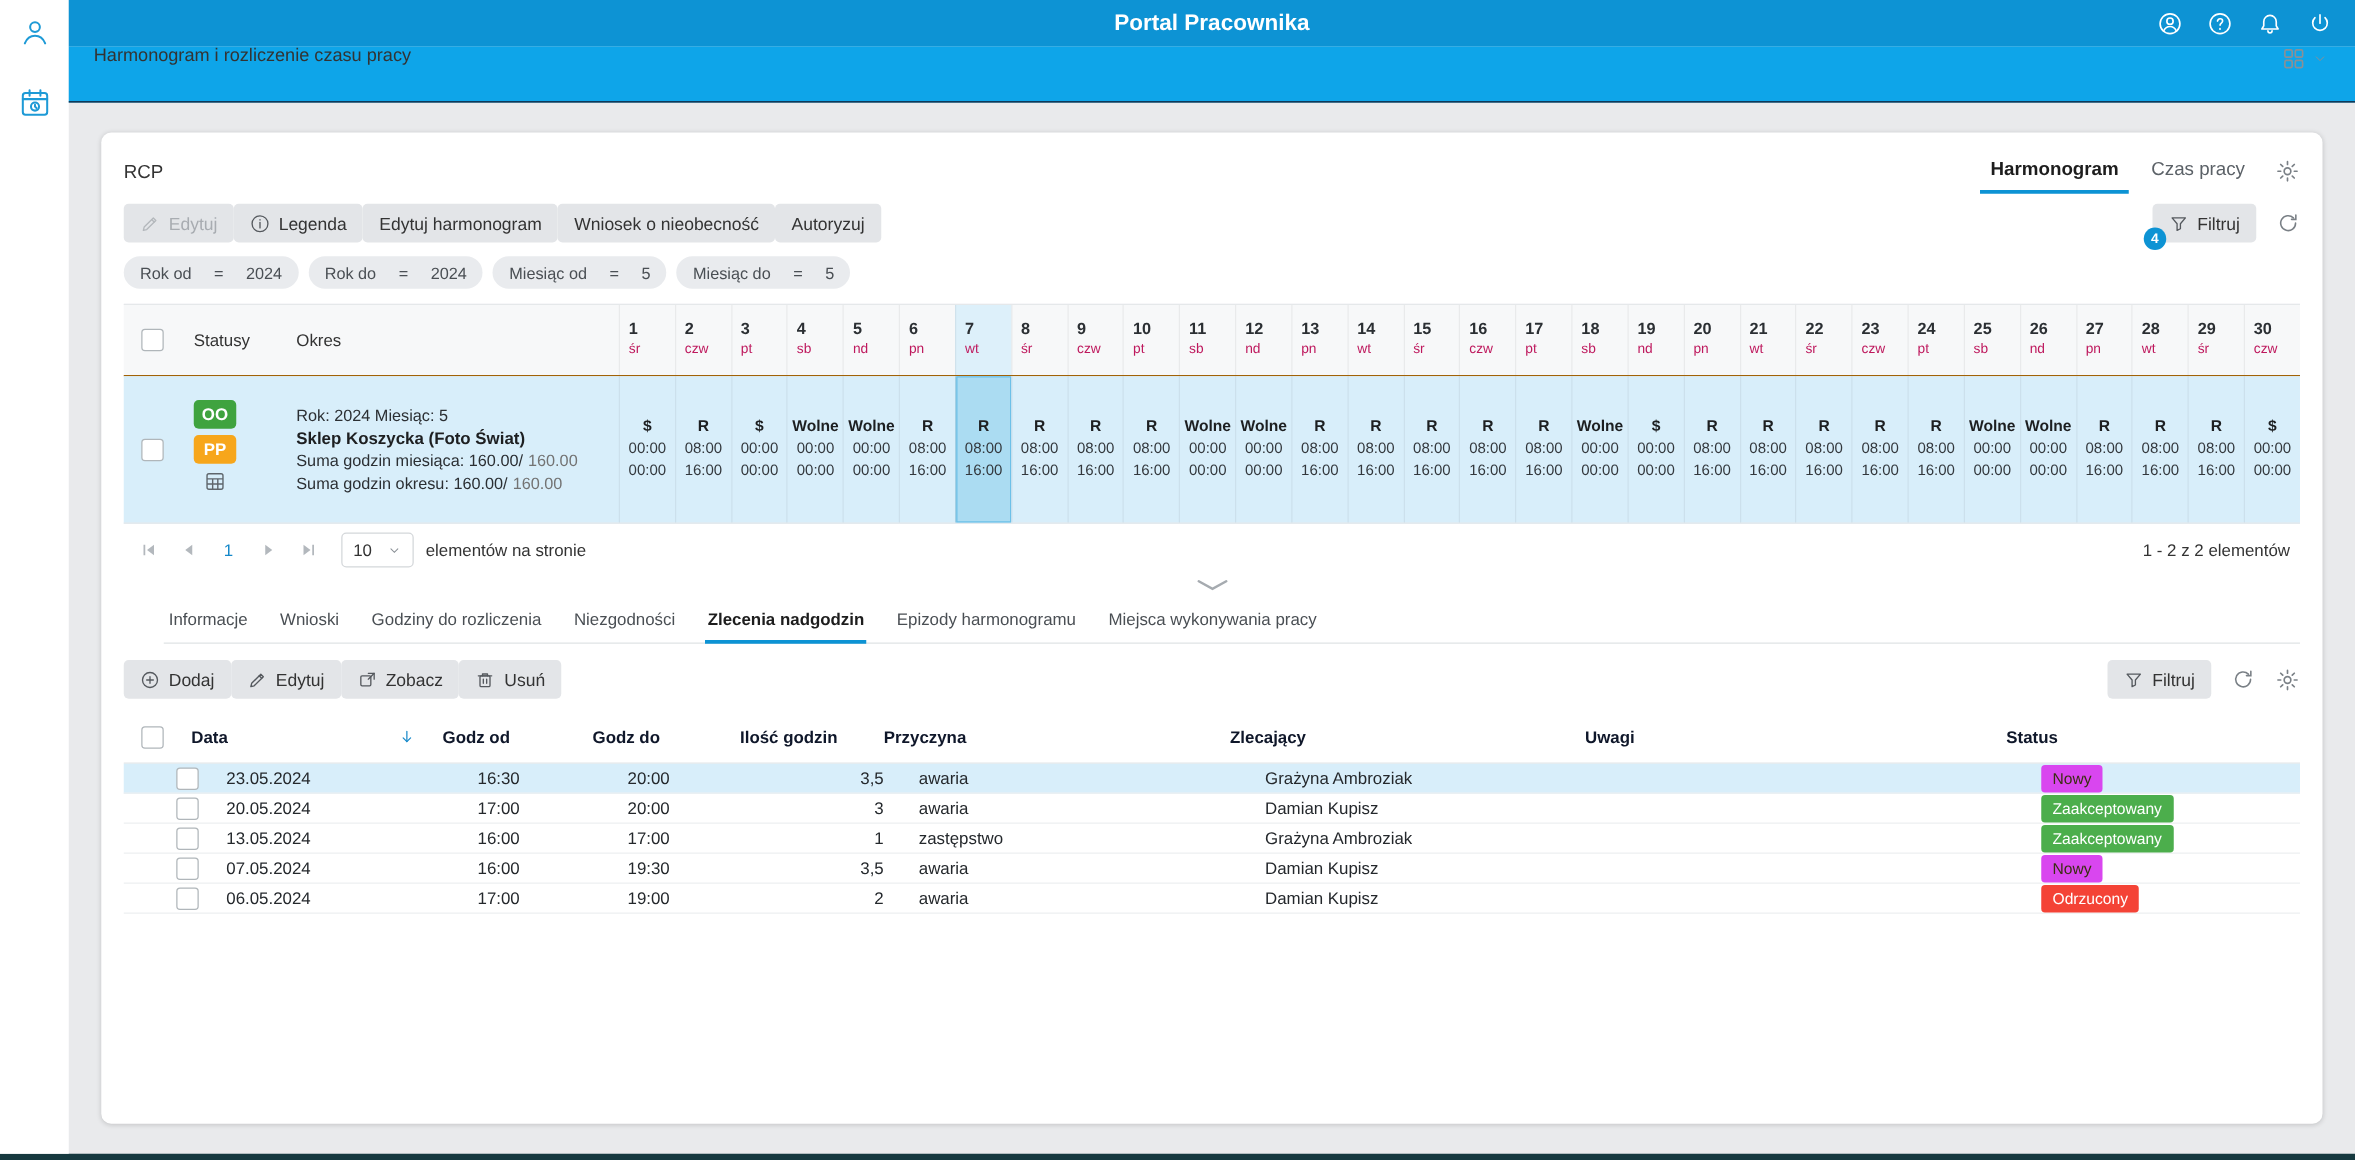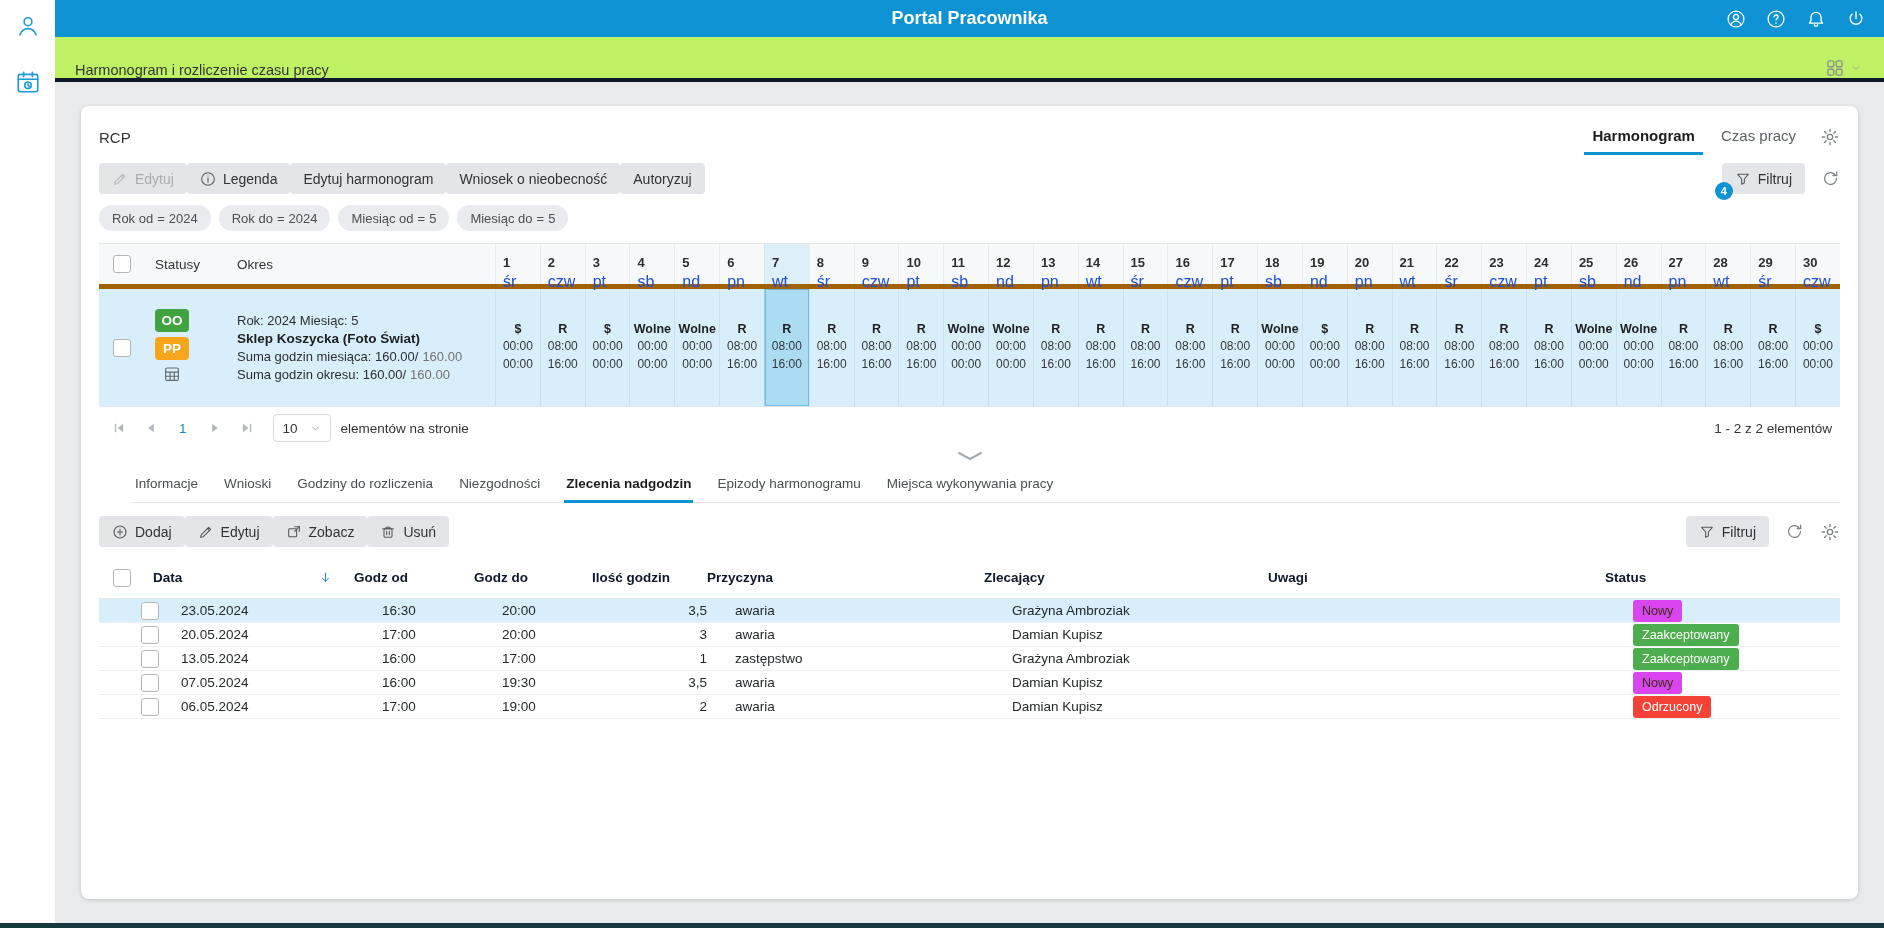--- a/index.html
+++ b/index.html
@@ -17,21 +17,21 @@
 
   
   .main { flex:1; display:flex; flex-direction:column; min-width:0; }
 
   .topbar { height:37px; background:#0d93d4; display:flex; align-items:center; position:relative; flex:0 0 37px; }
   .topbar-title { position:absolute; left:0; right:0; text-align:center; color:#fff; font-size:18px; font-weight:bold; }
   .topbar-icons { margin-left:auto; display:flex; align-items:center; gap:20px; padding-right:18px; z-index:1; }
   .topbar-icons .tb-icon { display:flex; align-items:center; cursor:pointer; }
   .topbar-icons svg { stroke:#fff; fill:none; stroke-width:1.6; stroke-linecap:round; stroke-linejoin:round; }
 
-  .breadcrumb { height:45px; background:#bef264; border-bottom:4px solid #0f172a; display:flex; align-items:flex-end;
+  .breadcrumb { height:45px; background:#0ea5e9; border-bottom:1px solid #0f172a; display:flex; align-items:flex-start;
                 padding:0 22px 0 20px; font-size:14.5px; color:#333; flex:0 0 45px; }
   .bc-right { margin-left:auto; display:flex; align-items:center; gap:5px; cursor:pointer; }
   .bc-right svg { stroke:#8a9096; fill:none; stroke-width:1.6; stroke-linecap:round; stroke-linejoin:round; }
 
   .content { flex:1; padding:24px 26px; }
   .card { background:#fff; border-radius:8px; box-shadow:0 1px 4px rgba(0,0,0,.16); padding:14px 18px;
           height:793px; position:relative; }
 
   
   .card-head { display:flex; align-items:center; height:34px; }
@@ -50,38 +50,38 @@
   .btn.disabled { color:#a8acb1; }
   .btn.disabled svg { stroke:#b4b8bc; }
   .toolbar-right { margin-left:auto; display:flex; align-items:center; gap:16px; }
   .filter-badge { position:absolute; left:-7px; bottom:-6px; width:18px; height:18px; border-radius:50%;
                   background:#0d93d4; color:#fff; font-size:11px; font-weight:bold; display:flex;
                   align-items:center; justify-content:center; }
   .icon-only { background:none; border:none; display:flex; align-items:center; cursor:pointer; }
 
   
   .chips { display:flex; gap:8px; margin-top:11px; }
-  .chip { display:inline-flex; align-items:center; gap:4px; background:#e9ebee; border-radius:13px; height:26px;
+  .chip { display:inline-flex; align-items:center; gap:18px; background:#e9ebee; border-radius:13px; height:26px;
           padding:0 13px; font-size:13px; color:#4a4f54; cursor:pointer; }
 
   
   .sched { margin-top:12px; }
   .sched-row { display:flex; }
   .col-check { width:46px; display:flex; align-items:center; justify-content:center; flex:0 0 46px; }
   .col-statuses { width:82px; flex:0 0 82px; display:flex; align-items:center; padding-left:10px; }
   .col-period { width:268px; flex:0 0 268px; display:flex; align-items:center; padding-left:10px; }
   .days { flex:1; display:flex; min-width:0; }
   .day-col { flex:1 1 0; min-width:0; border-left:1px solid rgba(0,0,0,.055); padding:5px 0 5px 7px; }
 
-  .sched-header { height:46px; background:#f7f8f9; border-top:1px solid #e5e8ea; border-bottom:5px solid #a16207;
+  .sched-header { height:58px; background:#f7f8f9; border-top:1px solid #e5e8ea; border-bottom:1px solid #a16207;
                   font-size:13.5px; color:#333; }
   .sched-header .day-col { cursor:pointer; }
   .sched-header .day-col.selected { background:#ddf0fa; }
   .day-num { font-weight:bold; font-size:13px; color:#2b2f33; margin-top:6px; }
-  .day-dow { font-size:16px; color:#1d4ed8; margin-top:3px; }
+  .day-dow { font-size:11px; color:#be185d; margin-top:3px; }
 
   .sched-body { height:118px; background:#d8eefa; border-bottom:1px solid #e5e8ea; }
   .sched-body .day-col { display:flex; flex-direction:column; align-items:center; justify-content:center;
                          padding:0; text-align:center; cursor:pointer; }
   .sched-body .day-col.selected { background:#abdcf2; box-shadow:inset 0 0 0 1px #6cc0e8; }
   .cell-label { font-weight:bold; font-size:12.5px; color:#1d1f21; margin-bottom:2px; white-space:nowrap; }
   .cell-time { font-size:12px; color:#33383d; line-height:1.45; }
 
   .statuses-stack { display:flex; flex-direction:column; align-items:center; gap:5px; }
   .sbadge { width:34px; height:23px; border-radius:4px; color:#fff; font-weight:bold; font-size:13.5px;

